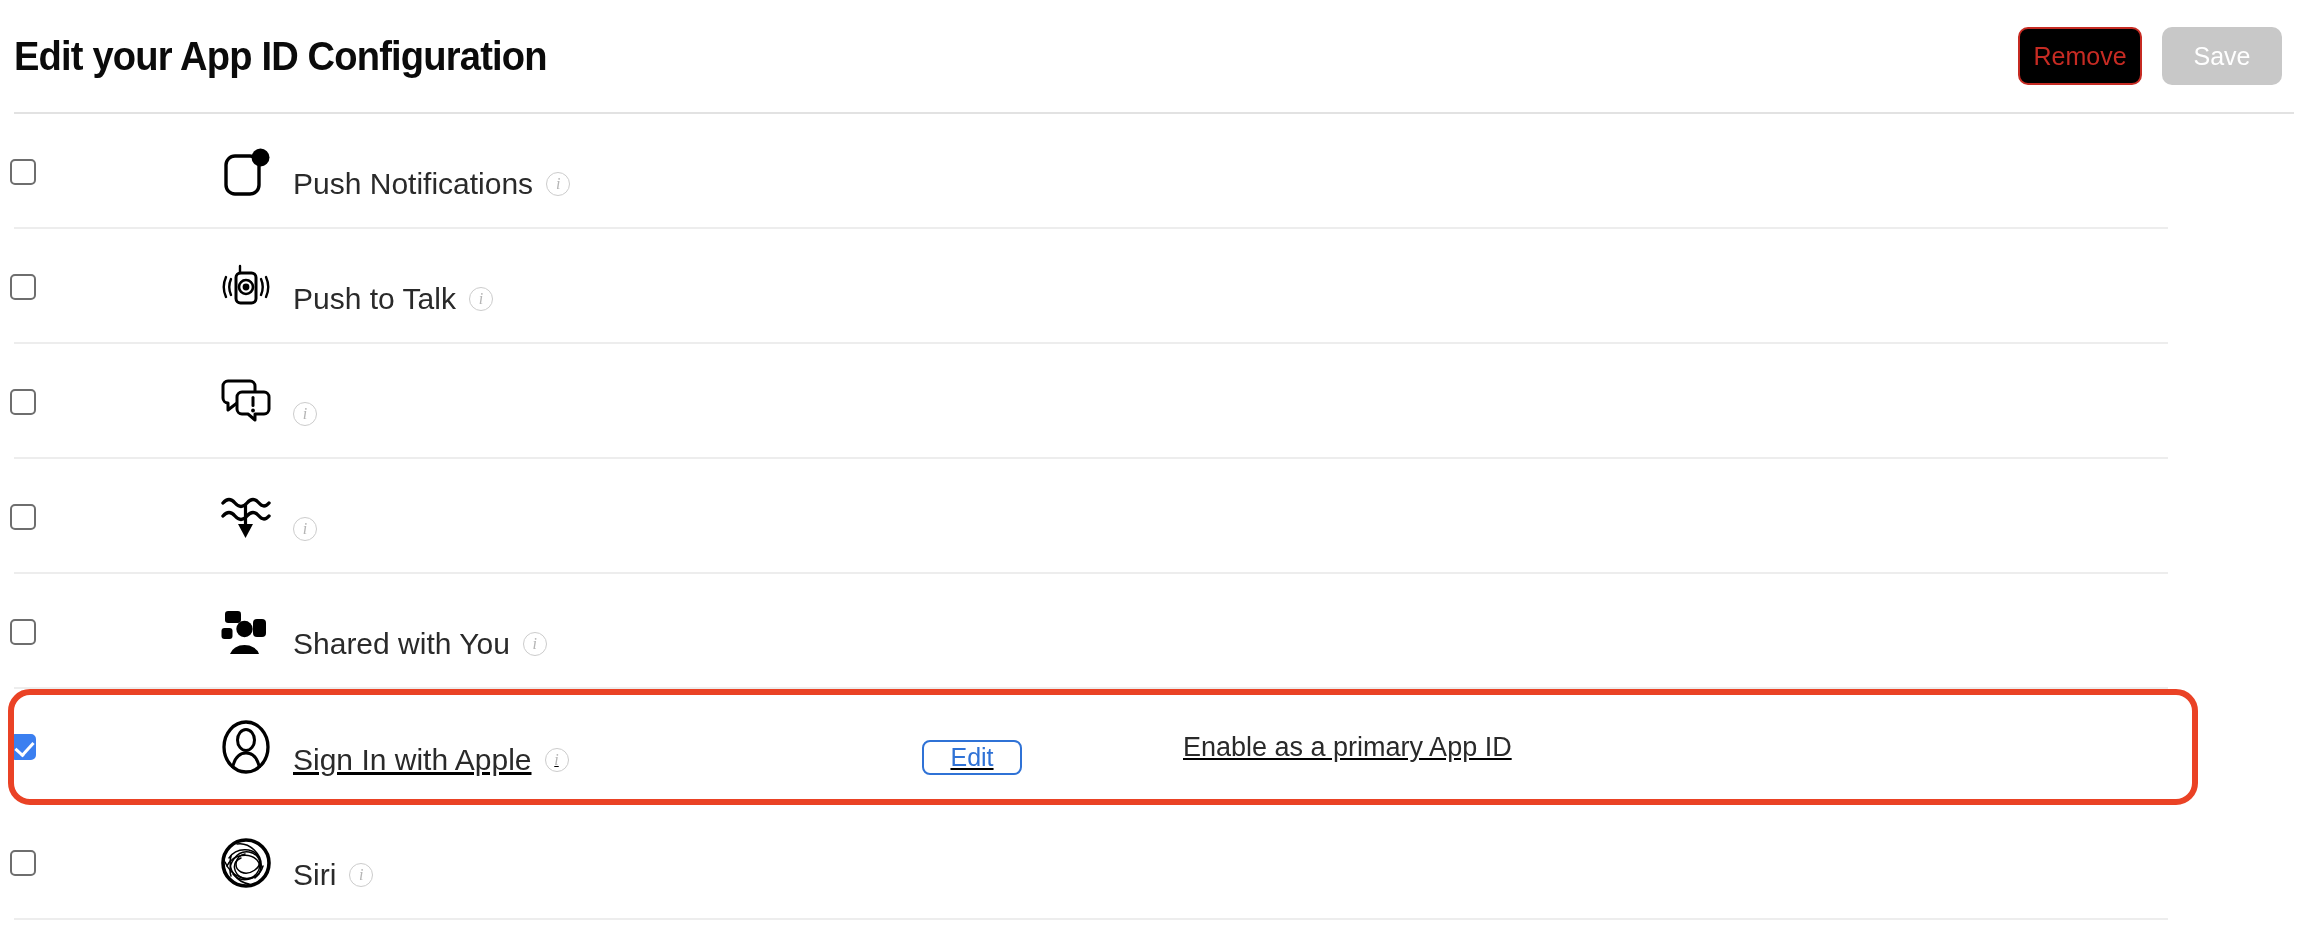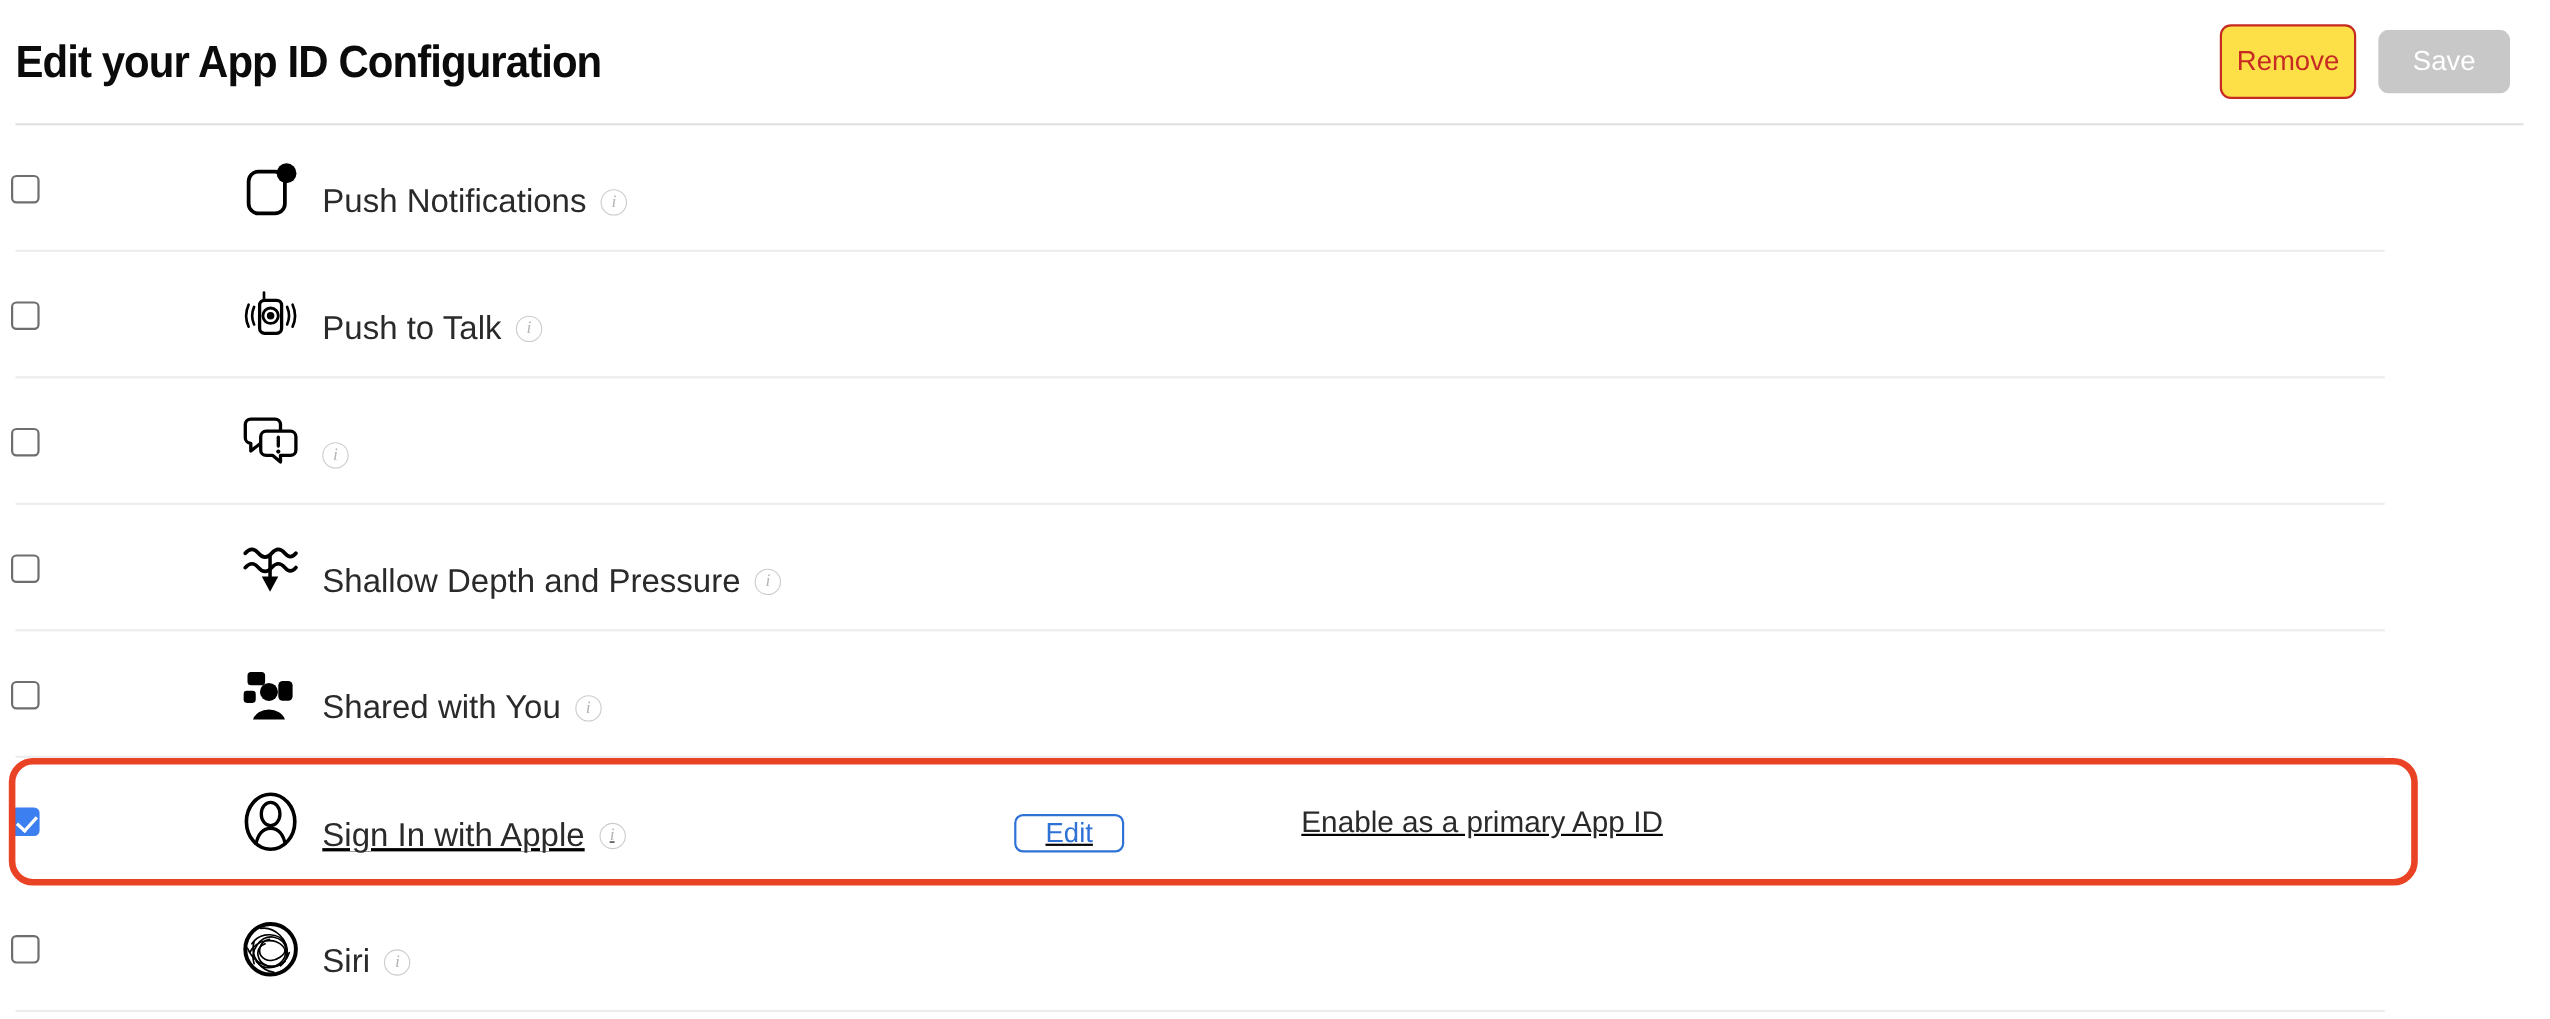--- a/index.html
+++ b/index.html
@@ -58,23 +58,23 @@
     cursor: pointer;
     white-space: nowrap;
     display: inline-flex;
     align-items: center;
     justify-content: center;
   }
 
   .btn-remove {
     color: #c62b23;
     border-color: #c62b23;
-    background: #fde047;
+    background: #000000;
     width: 124px;
-    height: 68px;
+    height: 58px;
   }
 
   .btn-save {
     color: #ffffff;
     background: #c8c8c8;
     width: 120px;
     height: 58px;
     cursor: default;
   }
 
@@ -333,21 +333,20 @@
         </div>
         <div class="icon-cell">
     <svg width="54" height="52" viewBox="0 0 54 52">
       <path d="M4 12 q6 -7 12 0 q6 7 12 0 q6 -7 12 0 q5 6 10 0" fill="none" stroke="#000" stroke-width="3.4" stroke-linecap="round"></path>
       <path d="M4 25 q6 -7 12 0 q6 7 12 0 q6 -7 12 0 q5 6 10 0" fill="none" stroke="#000" stroke-width="3.4" stroke-linecap="round"></path>
       <path d="M26.5 14 v21" stroke="#000" stroke-width="3.2" stroke-linecap="round"></path>
       <path d="M19 33 L26.5 47 L34 33 Z" fill="#000"></path>
     </svg>
         </div>
         <div class="label-cell">
-          <span class="feature-label">Shallow Depth and Pressure</span>
           <span class="info-icon">i</span>
         </div>
         <div class="action-cell"></div>
         <div class="row-divider"></div>
       </div>
       <div class="row">
         <div class="cb-cell">
           <div class="checkbox"></div>
         </div>
         <div class="icon-cell">

